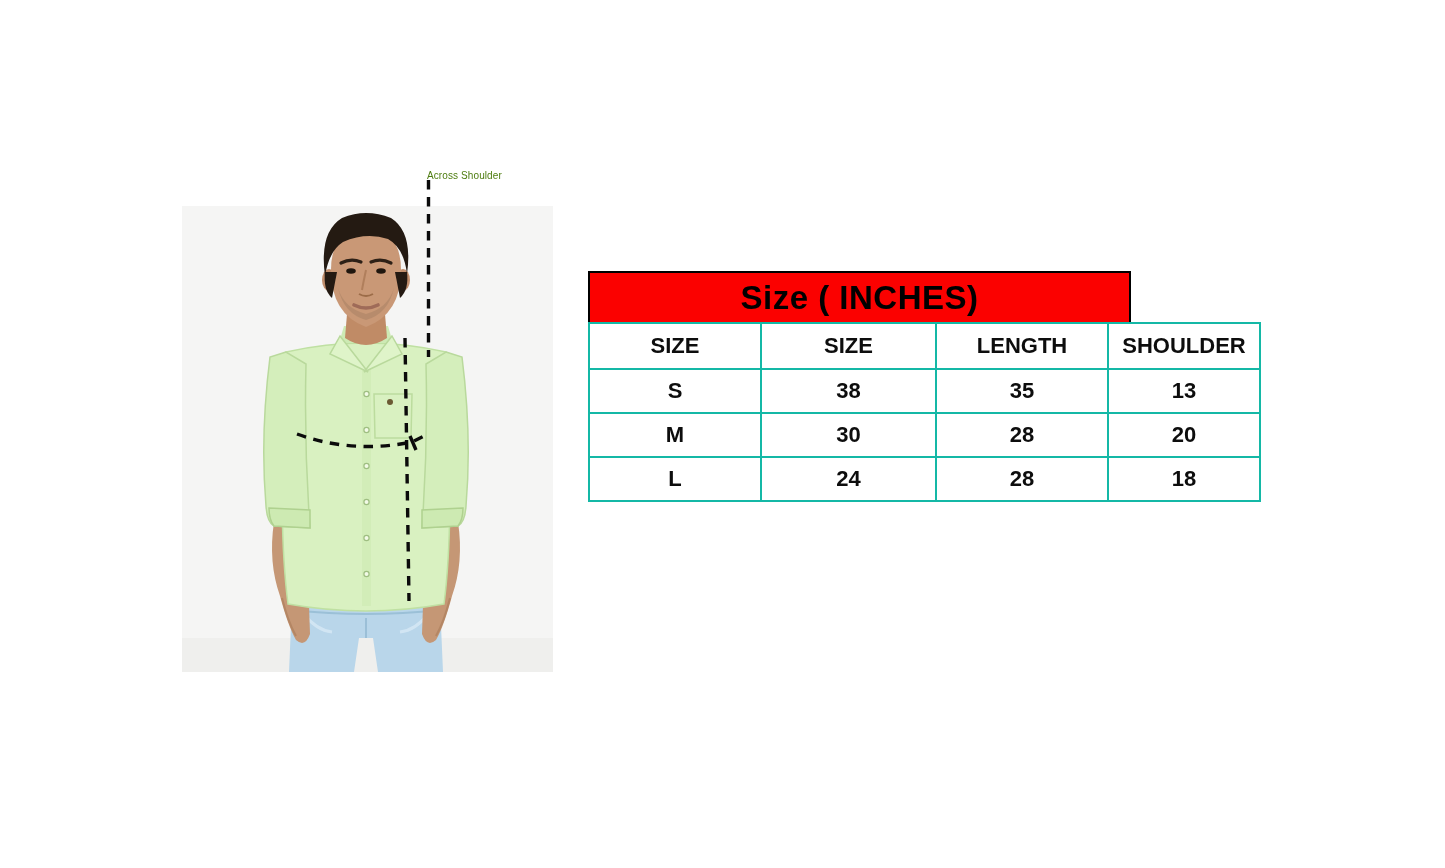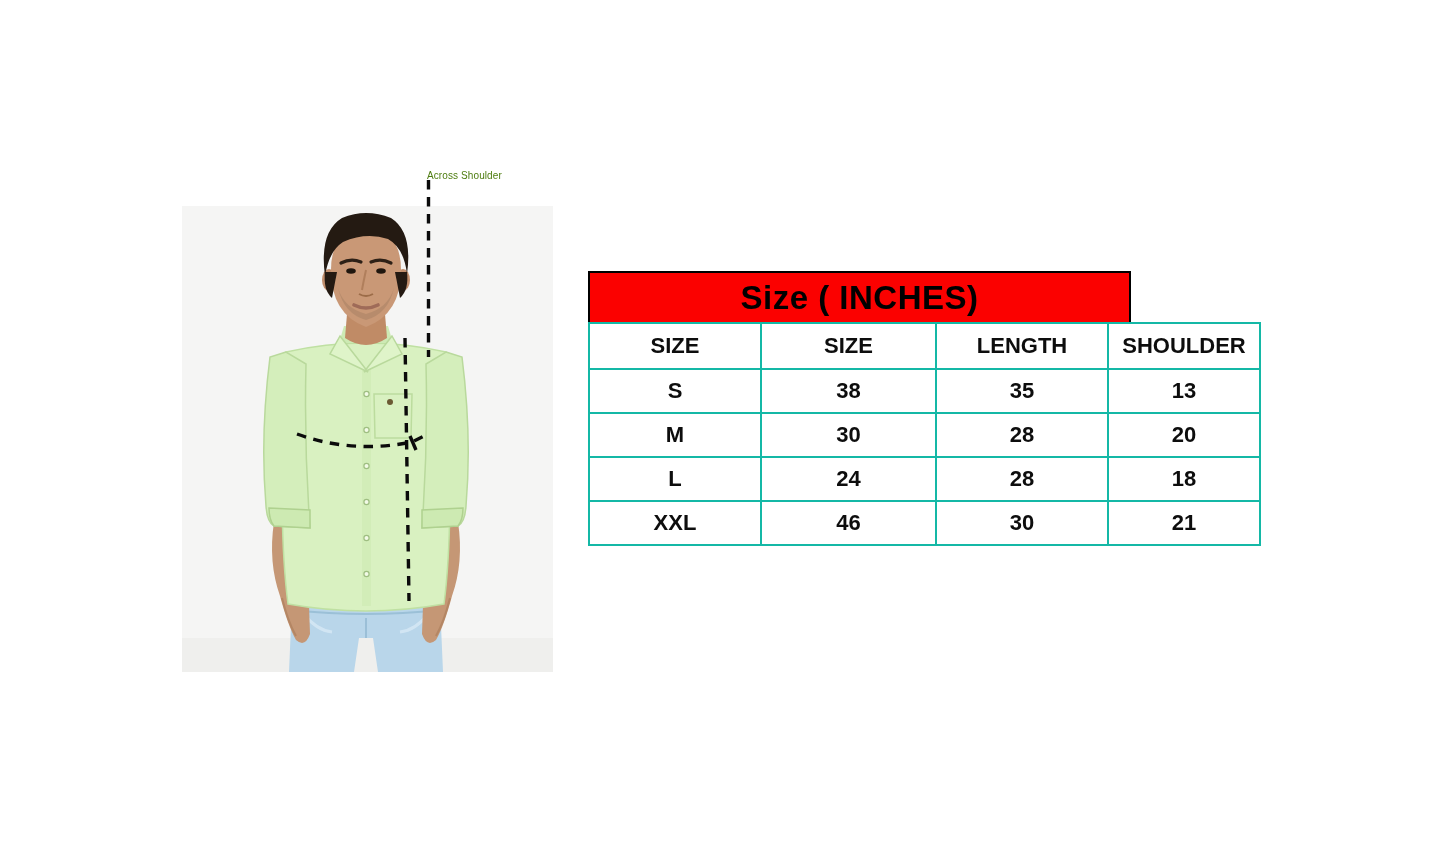--- a/index.html
+++ b/index.html
@@ -167,23 +167,17 @@
           <td>30</td>
           <td>28</td>
           <td>20</td>
         </tr>
         <tr>
           <td>L</td>
           <td>24</td>
           <td>28</td>
           <td>18</td>
         </tr>
-        <tr>
-          <td>XXL</td>
-          <td>46</td>
-          <td>30</td>
-          <td>21</td>
-        </tr>
       </tbody>
     </table>
   </div>
 
 </div>
 
 </body></html>

